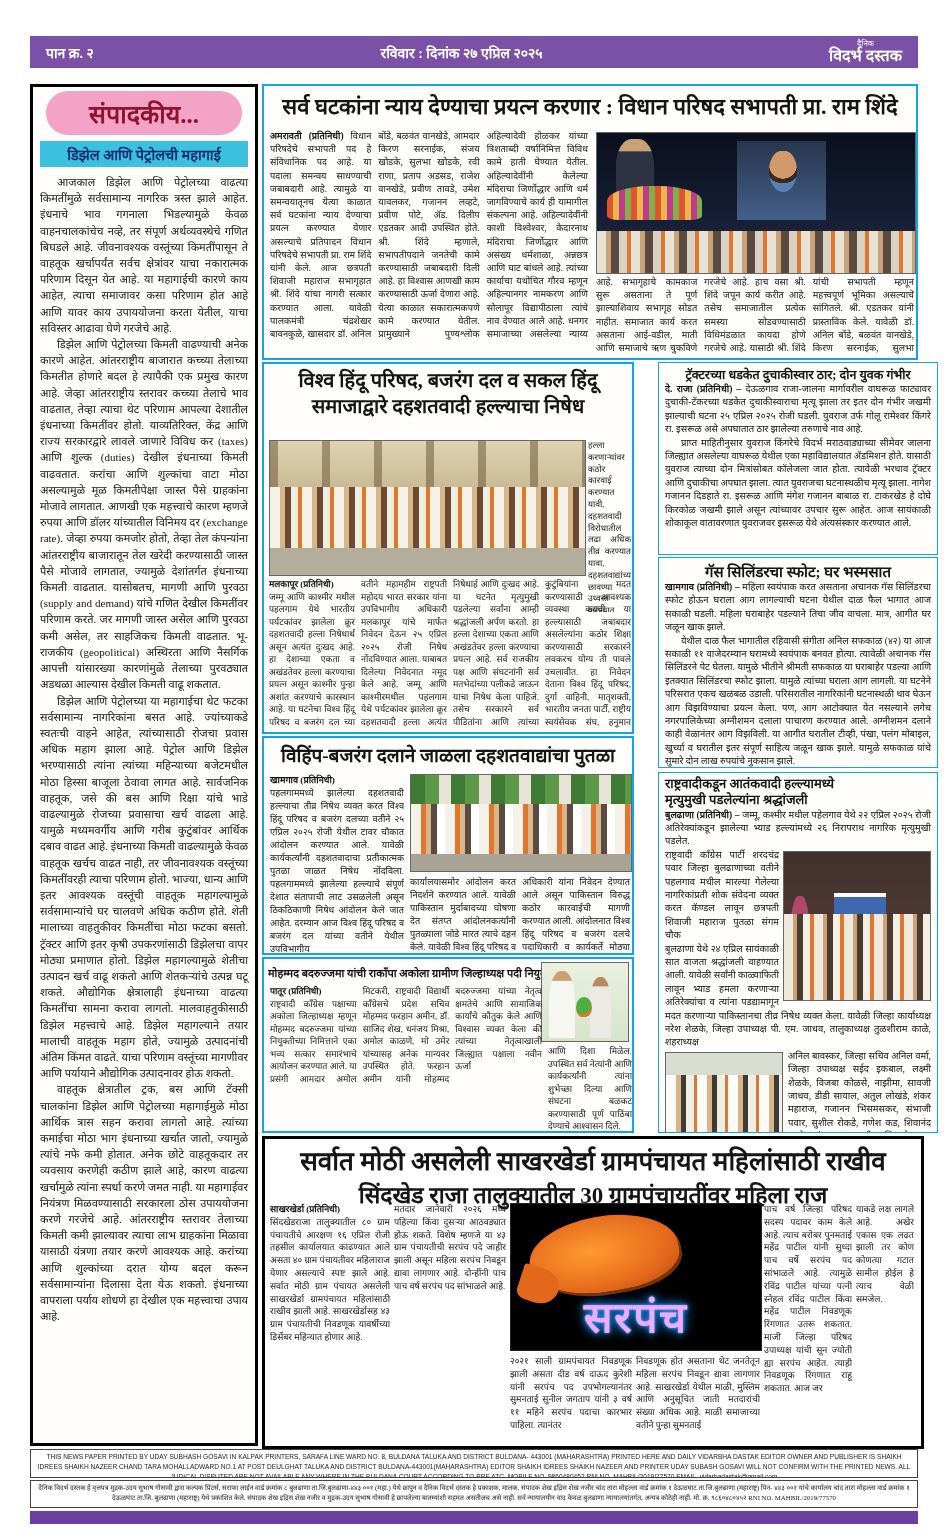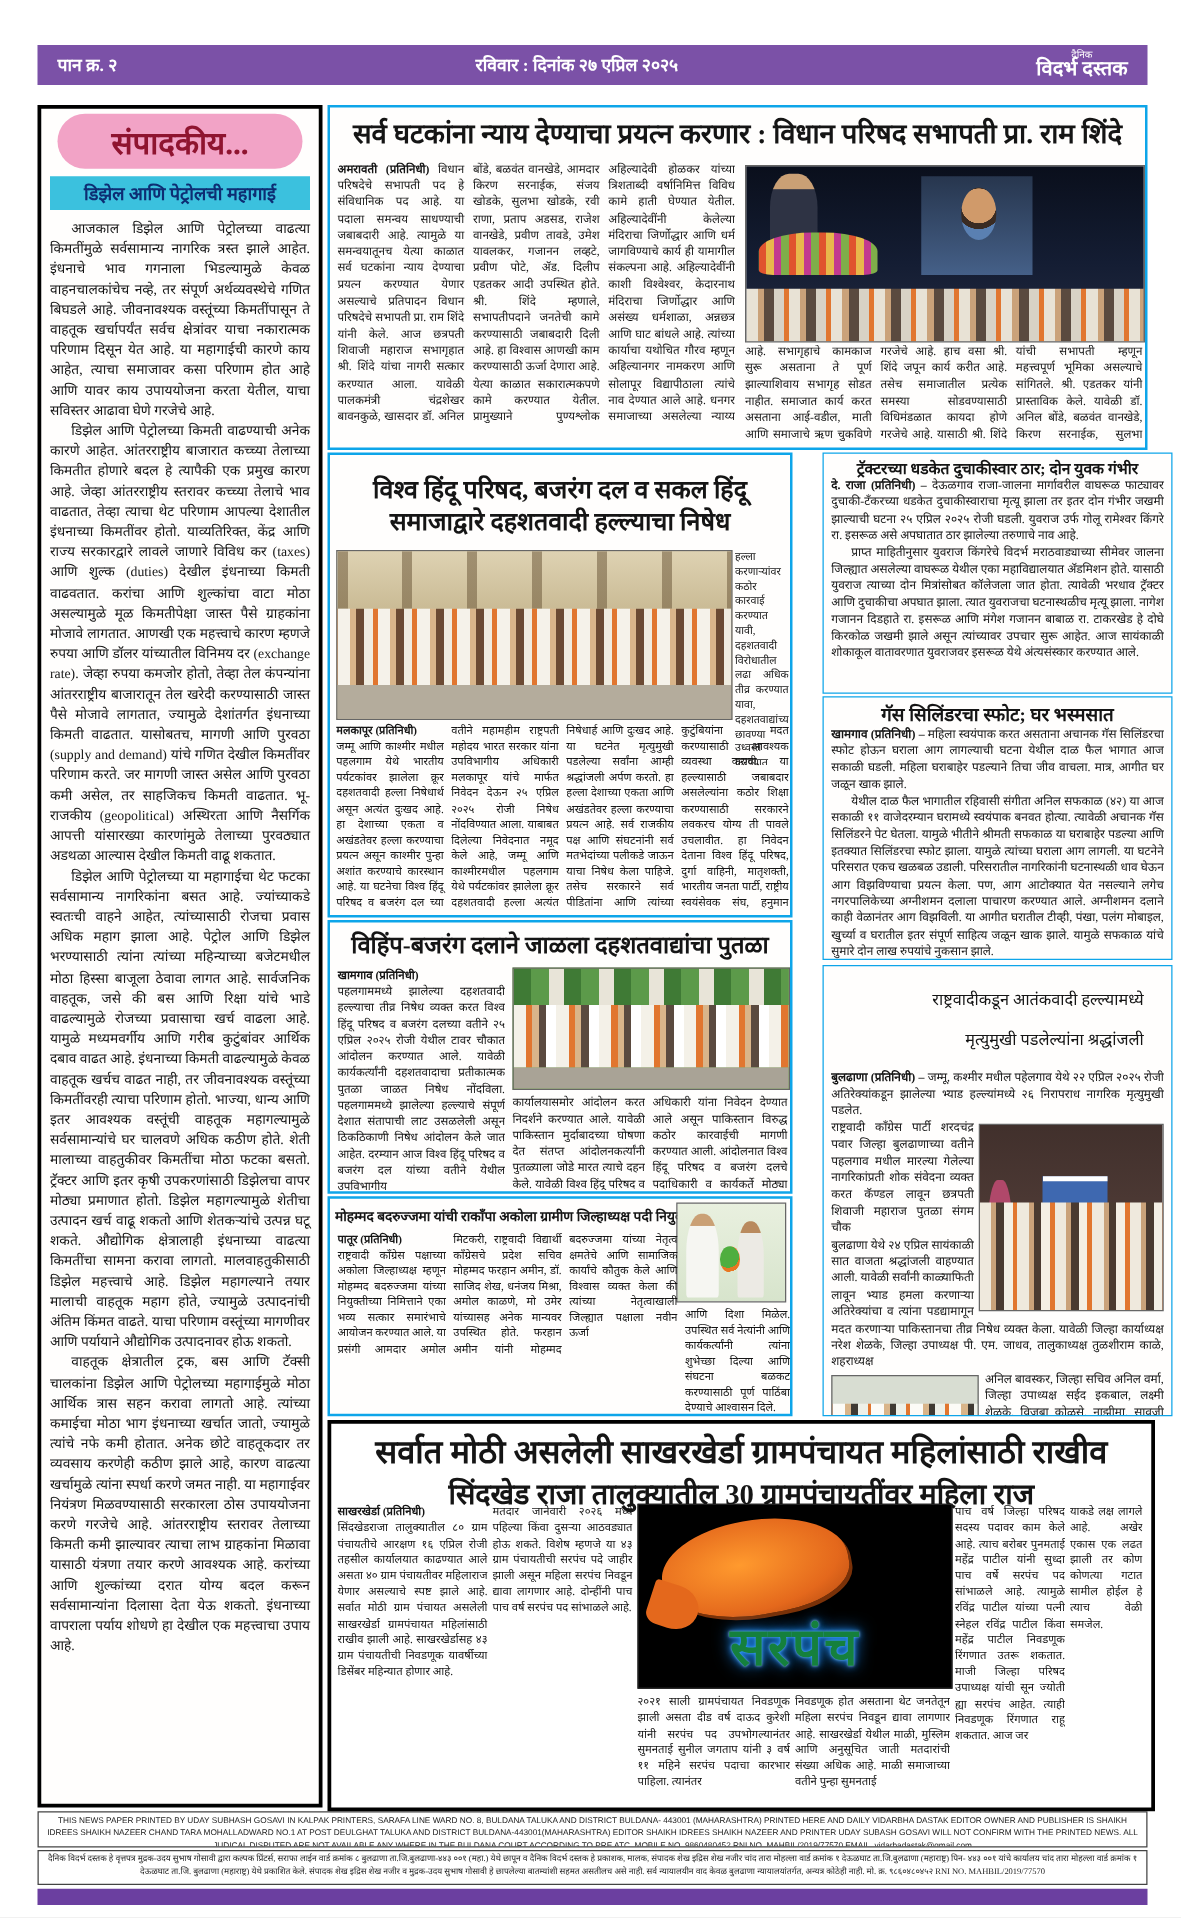--- a/index.html
+++ b/index.html
@@ -68,43 +68,43 @@
       background:repeating-linear-gradient(90deg,#efe9dd 0 9px,#caa27a 9px 13px,#4a3a30 13px 19px,#f4efe4 19px 26px,#e1762f 26px 30px);}
   .ca-sari{left:4%;top:30%;width:14%;height:70%;background:#b0486a;border-radius:40% 40% 0 0;}
   .ph-shok{background:#d8ddd2;}
   .sh-crowd{left:0;right:0;top:18%;height:70%;
       background:repeating-linear-gradient(90deg,#fcfbf7 0 10px,#d9b58a 10px 15px,#3f3a33 15px 20px,#eef0e8 20px 28px,#e1762f 28px 31px);}
   .ph-turban{background:#000;border:1px solid #222;}
   .tu-shape{left:7%;top:8%;width:60%;height:52%;transform:rotate(-10deg);
       background:radial-gradient(ellipse at 42% 45%,#ff9a2e,#e4681c 65%,#b84c12 95%);
       border-radius:55% 60% 45% 58%;box-shadow:2px 3px 0 #7a3108;}
   .tu-tail{left:3%;top:44%;width:16%;height:24%;background:#e4681c;border-radius:10% 60% 60% 30%;transform:rotate(18deg);}
-  .tu-label{left:0;right:0;bottom:4%;text-align:center;font-weight:bold;font-size:42px;color:#15803d;
+  .tu-label{left:0;right:0;bottom:4%;text-align:center;font-weight:bold;font-size:42px;color:#f0abfc;
       text-shadow:0 0 6px #1e90ff,0 0 14px #1e90ff,0 0 2px #fff;letter-spacing:2px;font-family:"Liberation Sans",sans-serif;}
   
   #vhp{left:262px;top:362px;width:372px;height:372px;}
-  .vhp-h{font-size:20px;line-height:1.3;font-weight:bold;text-align:center;padding:3px 2px 0 2px;margin:12px;}
+  .vhp-h{font-size:20px;line-height:1.3;font-weight:bold;text-align:center;padding:3px 2px 0 2px;margin:0;}
   .vhp-side{position:absolute;left:324px;top:76px;width:43px;height:172px;font-size:8.6px;line-height:11.8px;overflow:hidden;}
   .vhp-cols{position:absolute;left:5px;top:214px;width:362px;height:152px;column-count:4;column-gap:6px;
       font-size:8.9px;line-height:12.5px;overflow:hidden;}
   
   #put{left:262px;top:736px;width:372px;height:219px;}
   .put-h{font-size:19px;font-weight:bold;text-align:center;white-space:nowrap;overflow:hidden;padding:4px 2px 0 2px;margin:0;}
   .put-col{font-size:9.2px;line-height:13px;overflow:hidden;}
   
   #moh{left:262px;top:957px;width:372px;height:176px;}
   .moh-h{position:absolute;left:4px;top:6px;width:274px;font-size:11px;font-weight:bold;text-align:center;
       white-space:nowrap;overflow:hidden;}
   .moh-colsA{position:absolute;left:6px;top:26px;width:272px;height:144px;column-count:3;column-gap:6px;
       font-size:8.9px;line-height:12.5px;overflow:hidden;}
   .moh-colB{position:absolute;left:284px;top:86px;width:84px;height:86px;font-size:8.9px;line-height:12.5px;overflow:hidden;}
   
   .rart{left:658px;width:280px;padding:3px 6px;}
   .r-h{font-weight:bold;text-align:center;margin:0;white-space:nowrap;overflow:hidden;}
-  .r-h2{font-weight:normal;text-align:right;margin:16px;line-height:1.25;}
+  .r-h2{font-weight:bold;text-align:left;margin:0;line-height:1.25;}
   .r-body p{font-size:9.5px;line-height:13.4px;margin:0;text-align:justify;}
   .r-body p.ind{text-indent:16px;}
   
   #bot{left:262px;top:1136px;width:656px;height:307px;border:3px solid #000;}
   .bot-h1{font-size:26px;font-weight:bold;text-align:center;white-space:nowrap;overflow:hidden;margin:3px 2px 0 2px;}
   .bot-h2{font-size:23px;font-weight:bold;text-align:center;white-space:nowrap;overflow:hidden;margin:0 2px;}
   .bot-col{position:absolute;font-size:9px;line-height:12.8px;overflow:hidden;text-align:justify;}
   
   .fbox{left:30px;width:888px;border:1px solid #444;box-sizing:border-box;text-align:center;overflow:hidden;
         padding:2px 6px;}

